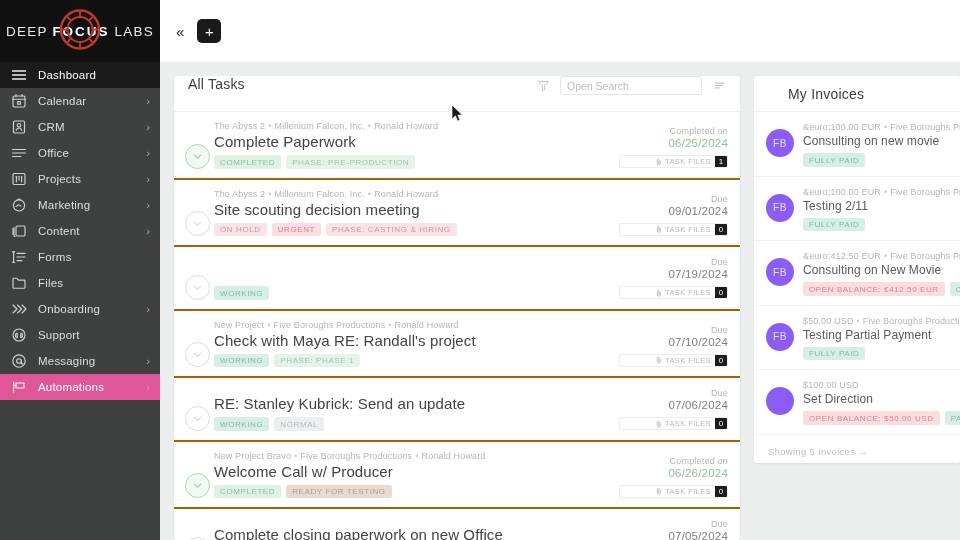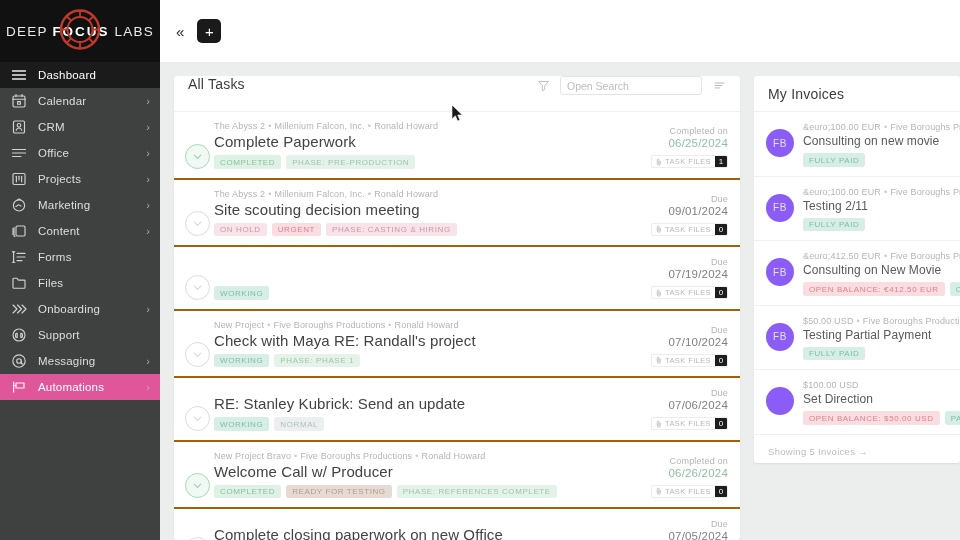--- a/index.html
+++ b/index.html
@@ -72,28 +72,28 @@
   .tag.mint { background:#d7eee6; color:#7cbda9; }
   .tag.pink { background:#f7e3e8; color:#c99aa8; }
   .tag.red { background:#fadde0; color:#e08190; }
   .tag.gray { background:#eceff0; color:#b3bcbe; }
   .tag.tan { background:#e6dad2; color:#b49e90; }
 
   .task-right { flex:0 0 auto; text-align:right; padding-top:1px; }
   .due-lbl { font-size:9px; color:#b5b5b5; letter-spacing:.2px; }
   .due-date { font-size:11.5px; color:#7f7f7f; letter-spacing:.2px; margin-top:1px; }
   .due-date.green { color:#8cc2a1; }
-  .files { display:inline-flex; align-items:stretch; border:1px solid #ececec; border-radius:2px; margin-top:6px; overflow:hidden; height:13px; }
+  .files { display:inline-flex; align-items:stretch; border:1px solid #ececec; border-radius:2px; margin-top:6px; overflow:hidden; height:13px;padding-left:32px; }
   .files-lbl { display:flex; align-items:center; gap:3px; padding:0 4px; font-size:7.5px; color:#b8b8b8; letter-spacing:.4px; }
   .files-cnt { background:#1d1d1d; color:#fff; font-size:8px; display:flex; align-items:center; justify-content:center; width:12px; }
 
   
   .inv-card { flex:1; background:#fff; border-radius:3px; box-shadow:0 1px 2px rgba(0,0,0,.07); display:flex; flex-direction:column; overflow:hidden; min-width:0; height:387px; }
   .inv-head { height:36px; flex:0 0 36px; display:flex; align-items:center; padding:0 14px; border-bottom:1px solid #f0f0f0; }
-  .inv-title { font-size:14px; color:#3d3d3d; letter-spacing:.2px; }
+  .inv-title { font-size:14px; color:#3d3d3d; letter-spacing:.2px;margin-left:20px; }
   .inv-row { display:flex; align-items:flex-start; gap:9px; padding:10px 0 9px 12px; border-bottom:1px solid #f1f1f1; }
   .inv-av { width:28px; height:28px; flex:0 0 28px; border-radius:50%; background:#8b5cf6; color:#e2e2e2; display:flex; align-items:center; justify-content:center; font-size:10px; letter-spacing:.5px; margin-top:7px; }
   .inv-main { flex:1; min-width:0; }
   .inv-meta { font-size:9px; color:#b5b5b5; letter-spacing:.15px; white-space:nowrap; margin-bottom:2px; }
   .inv-meta .dot { padding:0 3px; color:#c9c9c9; }
   .inv-name { font-size:12px; color:#5a5a5a; letter-spacing:.1px; margin-bottom:5px; white-space:nowrap; }
   .inv-tags { display:flex; gap:5px; white-space:nowrap; }
   .inv-foot { padding:11px 0 0 14px; font-size:9.5px; color:#bdbdbd; letter-spacing:.3px; }
 
   .cursor { position:absolute; left:452px; top:105px; width:12px; height:18px; pointer-events:none; z-index:50; }
@@ -454,21 +454,20 @@
                 <svg width="11" height="11" viewBox="0 0 12 12" fill="none" stroke="#9ed0b1" stroke-width="1.25" stroke-linecap="round" stroke-linejoin="round">
                   <path d="M2.5 4.5L6 8l3.5-3.5"></path>
                 </svg>
               </span>
               <div class="task-main">
                 <div class="task-meta"><span>New Project Bravo</span><span class="dot">•</span><span>Five Boroughs Productions</span><span class="dot">•</span><span>Ronald Howard</span></div>
                 <div class="task-title">Welcome Call w/ Producer</div>
                 <div class="tags">
                   <span class="tag green">COMPLETED</span>
                   <span class="tag tan">READY FOR TESTING</span>
-                  <span class="tag greenlt">PHASE: REFERENCES COMPLETE</span>
                 </div>
               </div>
               <div class="task-right"><div class="due-lbl">Completed on</div><div class="due-date green">06/26/2024</div><span class="files">
                   <span class="files-lbl">
                     <svg width="6" height="8" viewBox="0 0 6 9" fill="none" stroke="#bdbdbd" stroke-width=".9">
                       <path d="M4.6 3.2V6.4a1.8 1.8 0 01-3.6 0V2.4a1.1 1.1 0 012.2 0v3.9a.5.5 0 01-1 0V3"></path>
                     </svg>
                     <span>TASK FILES</span>
                   </span>
                   <span class="files-cnt">0</span>

